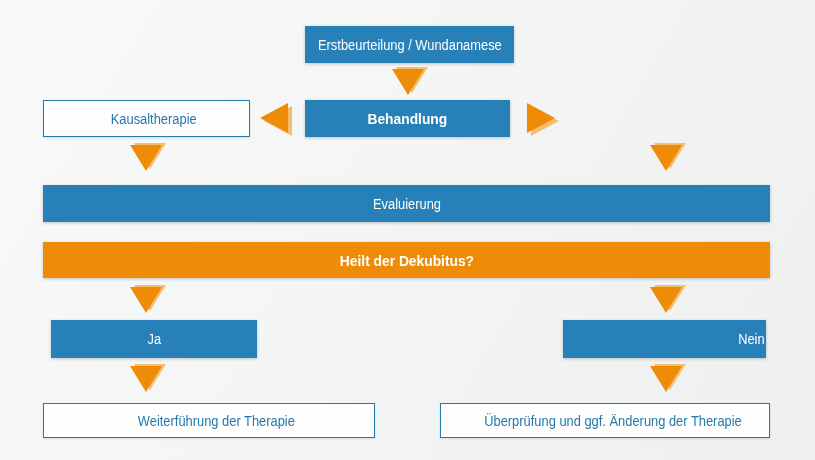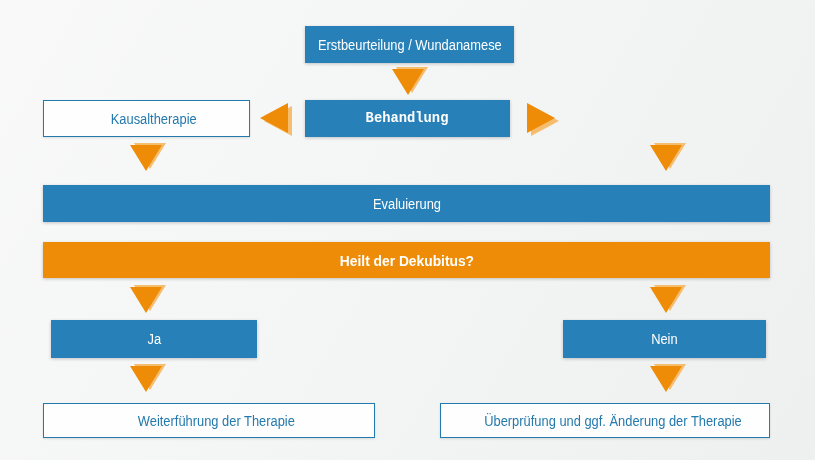--- a/index.html
+++ b/index.html
@@ -80,31 +80,31 @@
     border-left:28px solid var(--orange);
   }
   .arrow-right i.light{border-left-color:var(--orange-light);left:4px;top:3px;}
   .arrow-right i.main{left:0;top:0;}
 
   
   #n-erst{left:305px;top:26px;width:209px;height:37px;}
   #a-top{left:392px;top:69px;}
   #n-kausal{left:43px;top:100px;width:207px;height:37px;}
   #a-left{left:260px;top:103px;}
-  #n-behandlung{left:305px;top:100px;width:205px;height:37px;font-family:Liberation Mono, monospace;}
+  #n-behandlung{left:305px;top:100px;width:205px;height:37px;}
   #a-right{left:527px;top:103px;}
   #n-lokal{left:563px;top:100px;width:207px;height:37px;}
   #a-d-kausal{left:130px;top:145px;}
   #a-d-lokal{left:650px;top:145px;}
   #n-eval{left:43px;top:185px;width:727px;height:37px;}
   #n-frage{left:43px;top:242px;width:727px;height:36px;}
   #a-d-ja{left:130px;top:287px;}
   #a-d-nein{left:650px;top:287px;}
   #n-ja{left:43px;top:320px;width:206px;height:38px;margin-left:8px;}
-  #n-nein{left:563px;top:320px;width:203px;height:38px;}
+  #n-nein{left:563px;top:320px;width:203px;height:38px;justify-content:flex-end;}
   #a-d-weiter{left:130px;top:366px;}
   #a-d-aend{left:650px;top:366px;}
   #n-weiter{left:43px;top:403px;width:332px;height:35px;}
   #n-aend{left:440px;top:403px;width:330px;height:35px;}
 </style>
 </head>
 <body>
 
 <div class="canvas">
 

